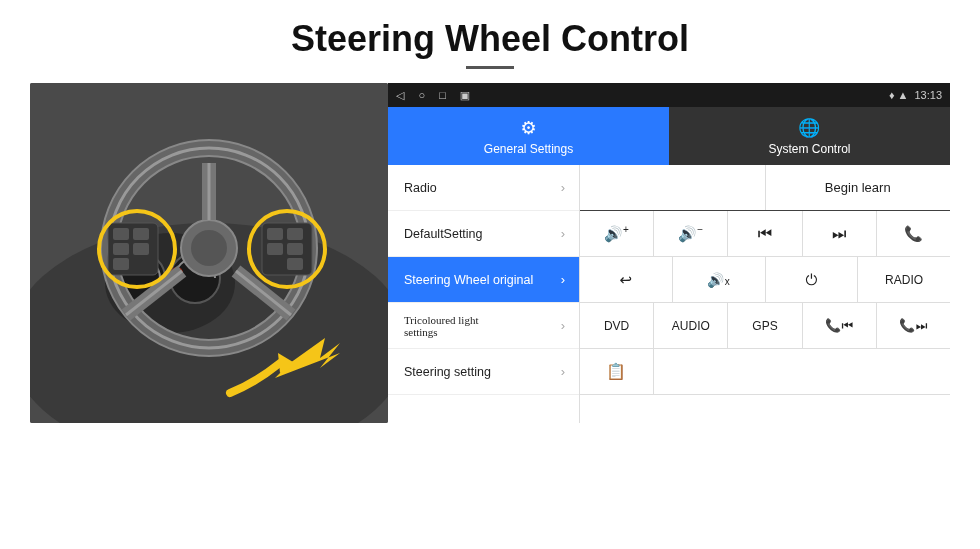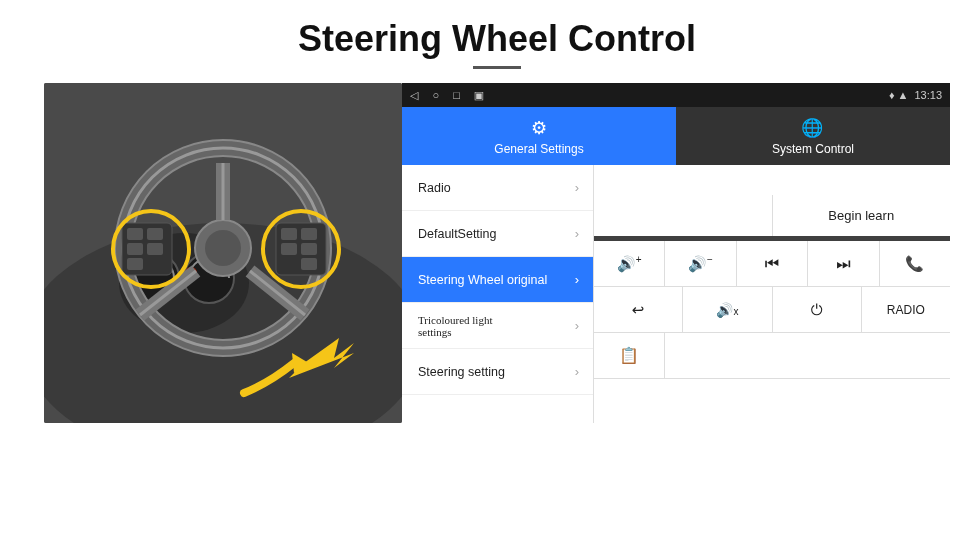--- a/index.html
+++ b/index.html
@@ -9,21 +9,21 @@
       background: #fff;
       font-family: Arial, sans-serif;
       overflow: hidden;
     }
     .page-wrapper {
       width: 980px;
       height: 442px;
       display: flex;
       flex-direction: column;
       align-items: center;
-      padding: 18px 30px 0 44px;
+      padding: 18px 30px 0 30px;
     }
     .page-title {
       font-size: 36px;
       font-weight: 900;
       color: #111;
       text-align: center;
       margin-bottom: 6px;
     }
     .title-divider {
       width: 48px;
@@ -169,22 +169,21 @@
       flex: 1;
       background: #fff;
       display: flex;
       flex-direction: column;
     }
     
     .ctrl-row-1 {
       height: 46px;
       display: flex;
       align-items: flex-end;
-      border-bottom: 5px solid #404040;
-      margin-top: 30px;
+      border-bottom: 1px solid #404040;
     }
     .ctrl-empty {
       flex: 1;
       height: 100%;
       border-right: 1px solid #ddd;
     }
     .ctrl-begin-learn {
       flex: 1;
       height: 100%;
       display: flex;
@@ -372,20 +371,37 @@
               <span style="font-size:14px;">🔊<span style="font-size:10px;">x</span></span>
             </div>
             <div class="ctrl-btn">
               <span style="font-size:15px;">⏻</span>
             </div>
             <div class="ctrl-btn">
               <span>RADIO</span>
             </div>
           </div>
 
+          <div class="ctrl-row">
+            <div class="ctrl-btn">
+              <span>DVD</span>
+            </div>
+            <div class="ctrl-btn">
+              <span>AUDIO</span>
+            </div>
+            <div class="ctrl-btn">
+              <span>GPS</span>
+            </div>
+            <div class="ctrl-btn">
+              <span style="font-size:13px;">📞⏮</span>
+            </div>
+            <div class="ctrl-btn">
+              <span style="font-size:13px;">📞⏭</span>
+            </div>
+          </div>
 
           <div class="ctrl-row">
             <div class="ctrl-btn" style="flex:0 0 20%; border-right:1px solid #ddd;">
               <span style="font-size:16px;">📋</span>
             </div>
           </div>
         </div>
       </div>
     </div>
   </div>

